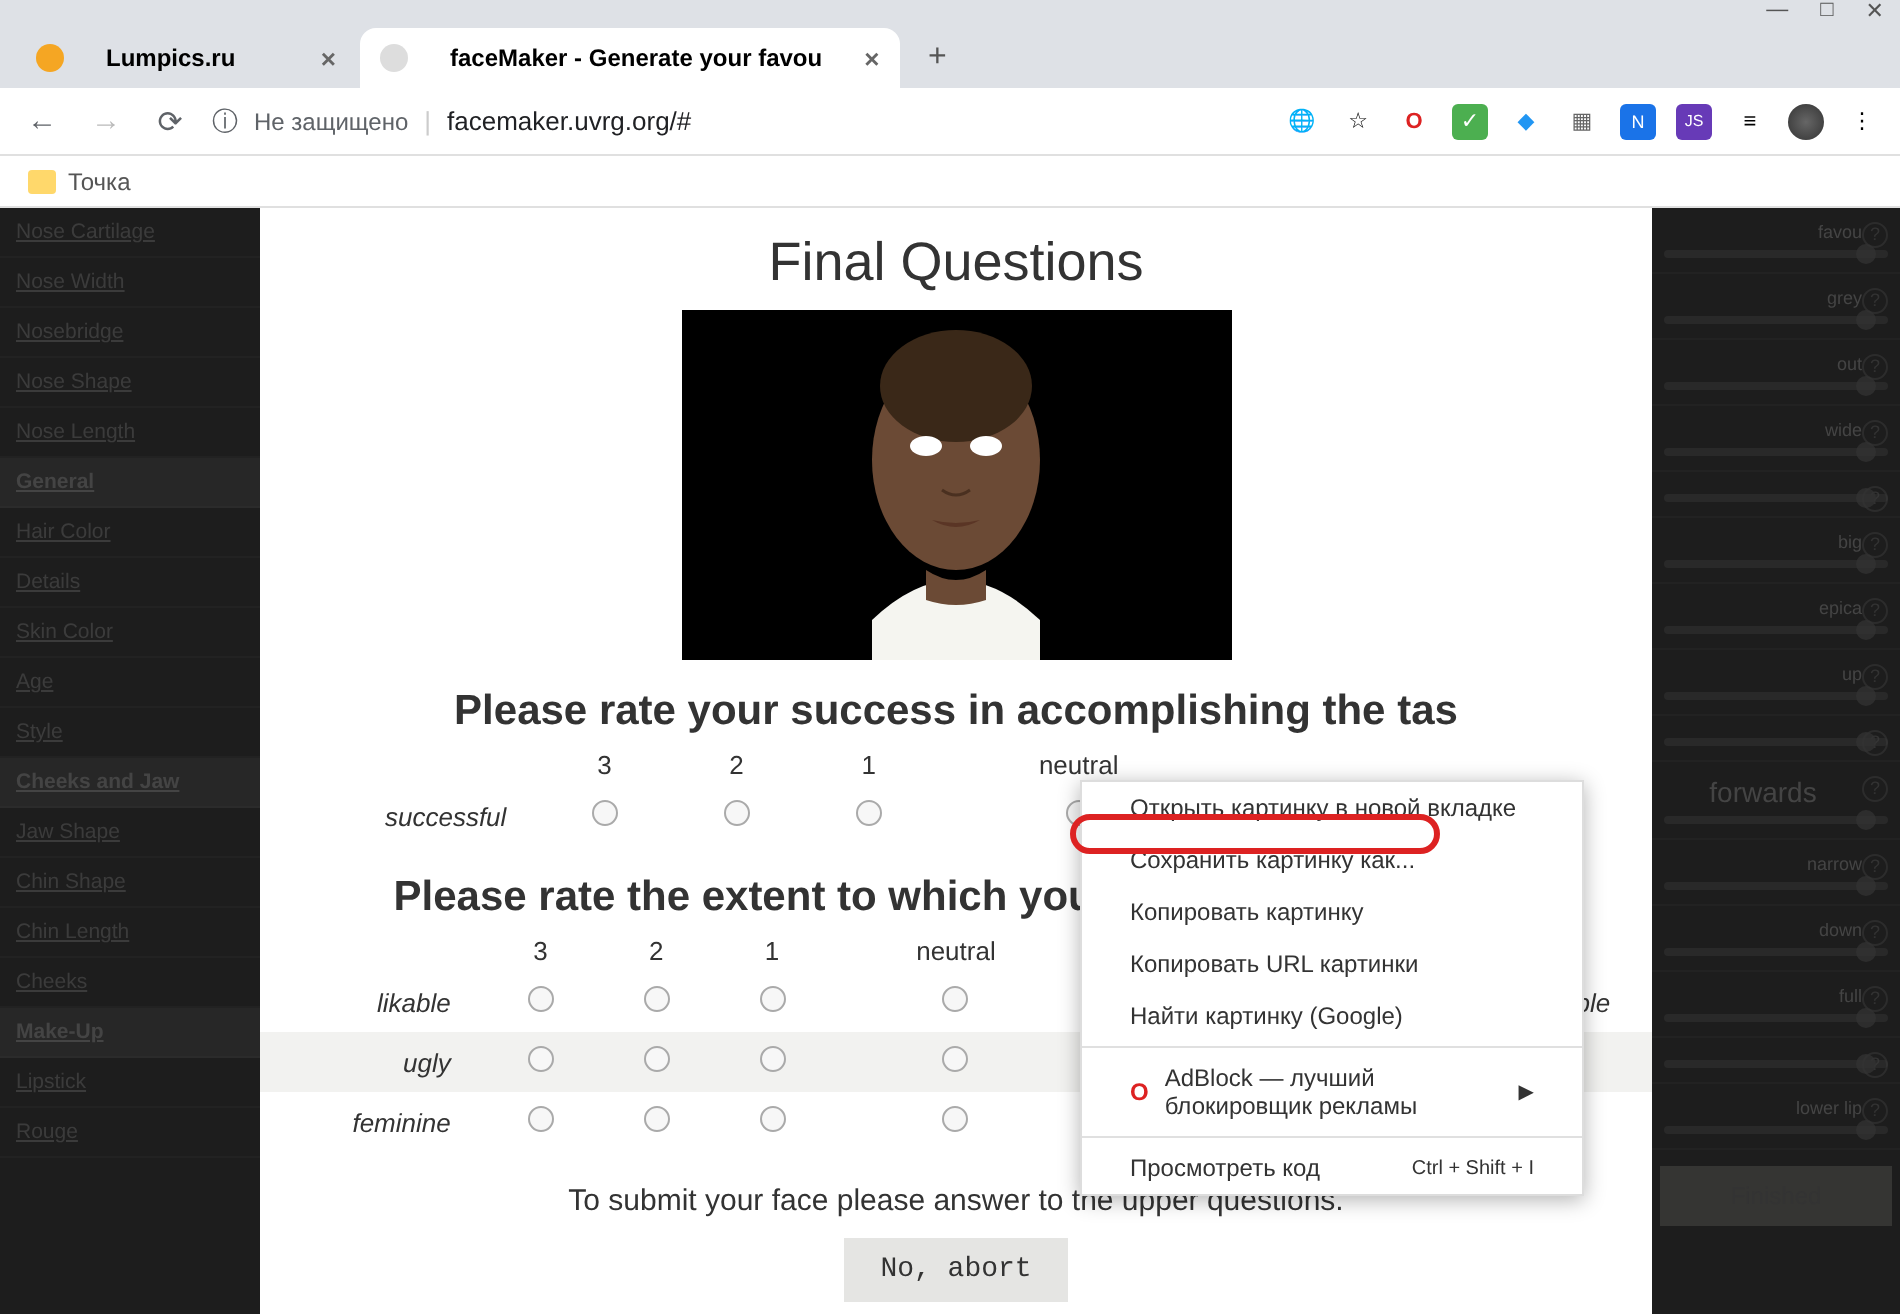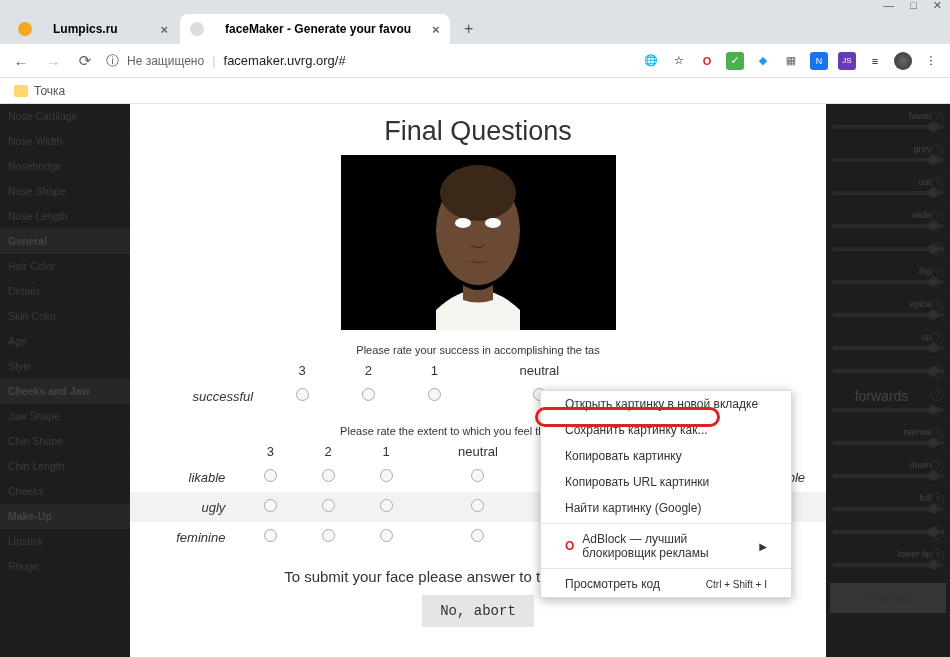--- a/index.html
+++ b/index.html
@@ -31,35 +31,35 @@
 
 .page { position: relative; height: 553px; background: #3a3a3a; }
 .dim-left, .dim-right { position: absolute; top: 0; bottom: 0; background: rgba(0,0,0,0.5); }
 .dim-left { left: 0; width: 130px; }
 .dim-right { right: 0; width: 124px; }
 
 
 .side-panel { position: absolute; top: 0; bottom: 0; font-size: 11px; color: #888; }
 .side-panel.left { left: 0; width: 130px; }
 .side-panel.right { right: 0; width: 124px; }
-.sp-item { padding: 6px 8px; border-bottom: 1px solid rgba(255,255,255,0.05); color: #777; font-size: 10.5px; }
+.sp-item { padding: 6px 8px; border-bottom: 1px solid rgba(255,255,255,0.05); color: #777; font-size: 10.5px; text-decoration: underline; }
 .sp-header { font-weight: bold; background: rgba(200,200,200,0.15); color: #888; }
 .sp-right-item { padding: 7px 6px; border-bottom: 1px solid rgba(255,255,255,0.05); }
 .slider-mock { height: 4px; background: rgba(120,120,120,0.4); border-radius: 2px; position: relative; margin-top: 4px; }
 .slider-mock::after { content: ""; position: absolute; right: 6px; top: -3px; width: 10px; height: 10px; background: rgba(100,100,100,0.8); border-radius: 50%; }
 .help-circle { float: right; width: 13px; height: 13px; border: 1.5px solid rgba(120,120,120,0.5); border-radius: 50%; font-size: 9px; text-align: center; line-height: 11px; color: rgba(120,120,120,0.7); }
 .finished-btn { margin: 8px 4px; padding: 8px; background: rgba(180,180,170,0.4); text-align: center; font-size: 12px; color: #666; }
 
 
 .modal { position: absolute; left: 130px; right: 124px; top: 0; bottom: 0; background: #fff; overflow: hidden; }
 .modal-title { text-align: center; font-size: 27px; font-weight: 300; color: #333; padding: 12px 0 8px; }
 .face-img { width: 275px; height: 175px; background: #000; margin: 0 auto; display: flex; align-items: center; justify-content: center; }
 .face-svg { width: 100%; height: 100%; }
 
-.q-label { text-align: center; font-size: 11px; color: #333; padding: 14px 0 4px; font-weight: 400; }
+.q-label { text-align: center; font-size: 21px; color: #333; padding: 14px 0 4px; font-weight: 700; }
 .rating-table { width: 100%; border-collapse: collapse; font-size: 13px; }
 .rating-header td { text-align: center; padding: 3px; color: #333; font-weight: 300; }
 .rating-row { background: #f2f2f0; }
 .rating-row:nth-child(even) { background: #fff; }
 .rating-row td {  padding: 7px 4px; text-align: center; color: #333; font-style: italic; }
 .rating-row td:first-child { text-align: right; padding-right: 16px; font-weight: 400; }
 .rating-row td:last-child { text-align: left; padding-left: 16px; font-weight: 400; }
 .radio { width: 13px; height: 13px; border: 1px solid #aaa; border-radius: 50%; display: inline-block; background: #f7f7f7; }
 
 .submit-text { text-align: center; font-size: 15px; color: #333; padding: 16px 0 10px; font-weight: 300; }

